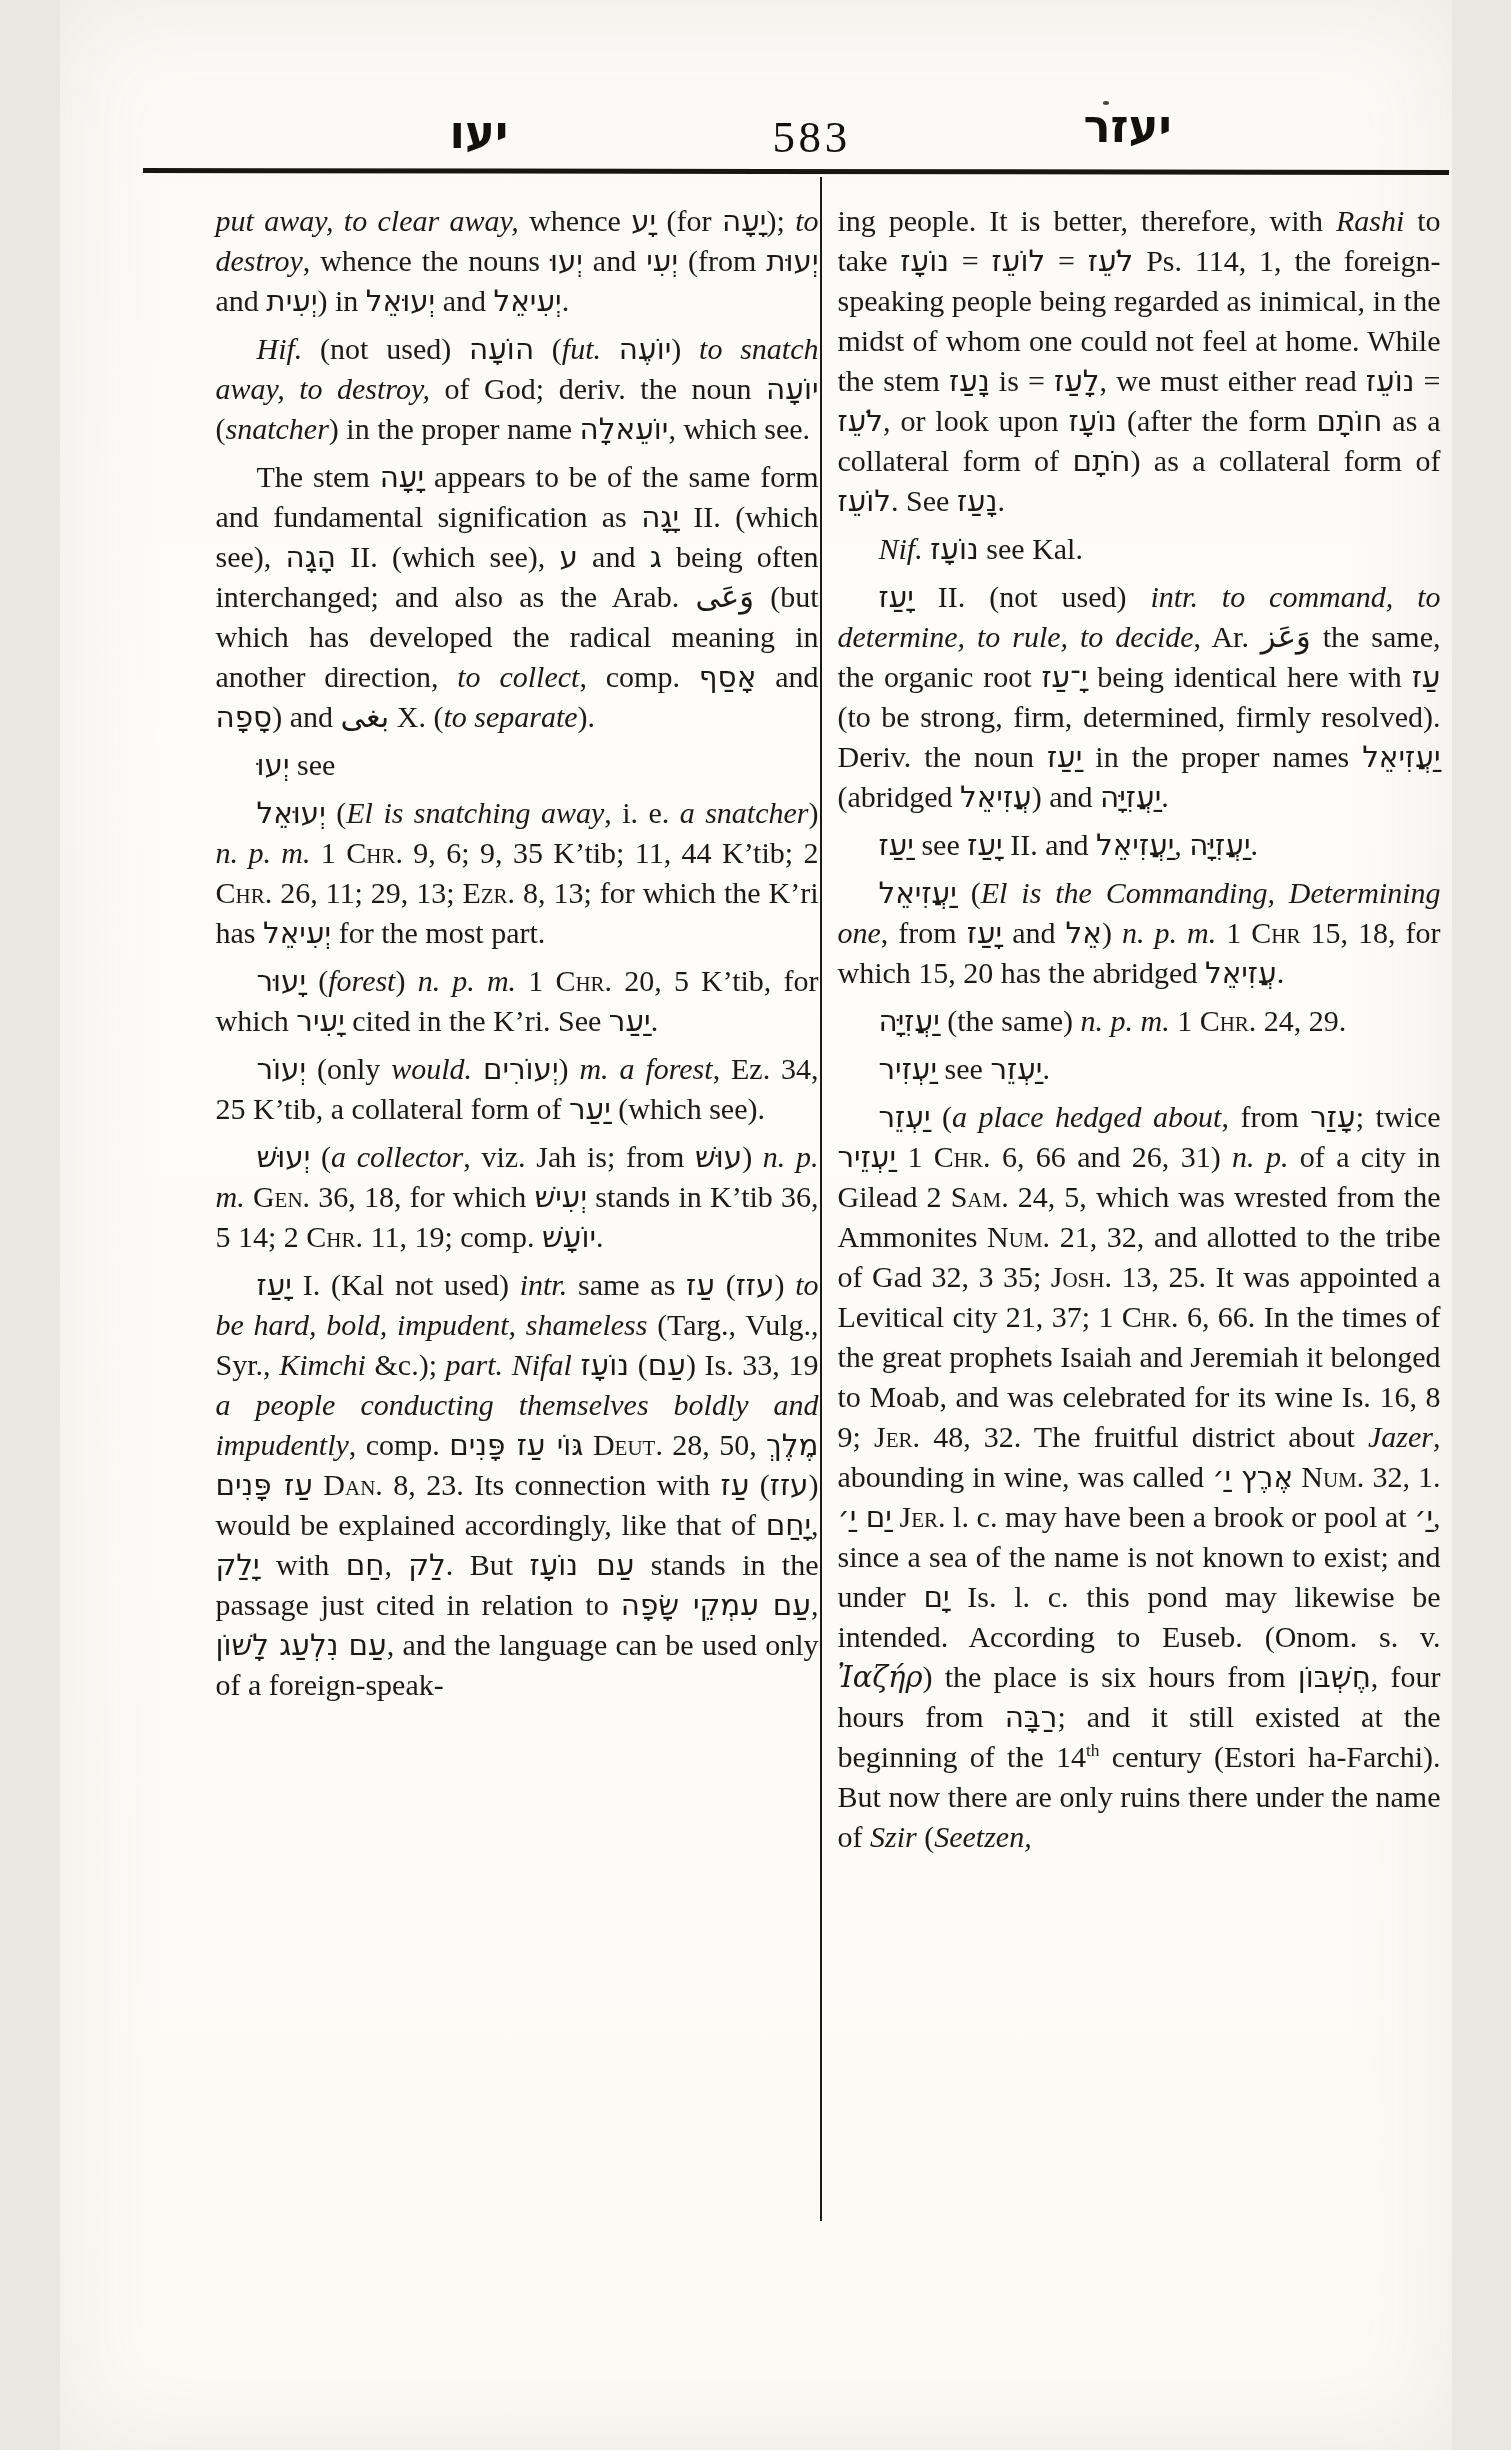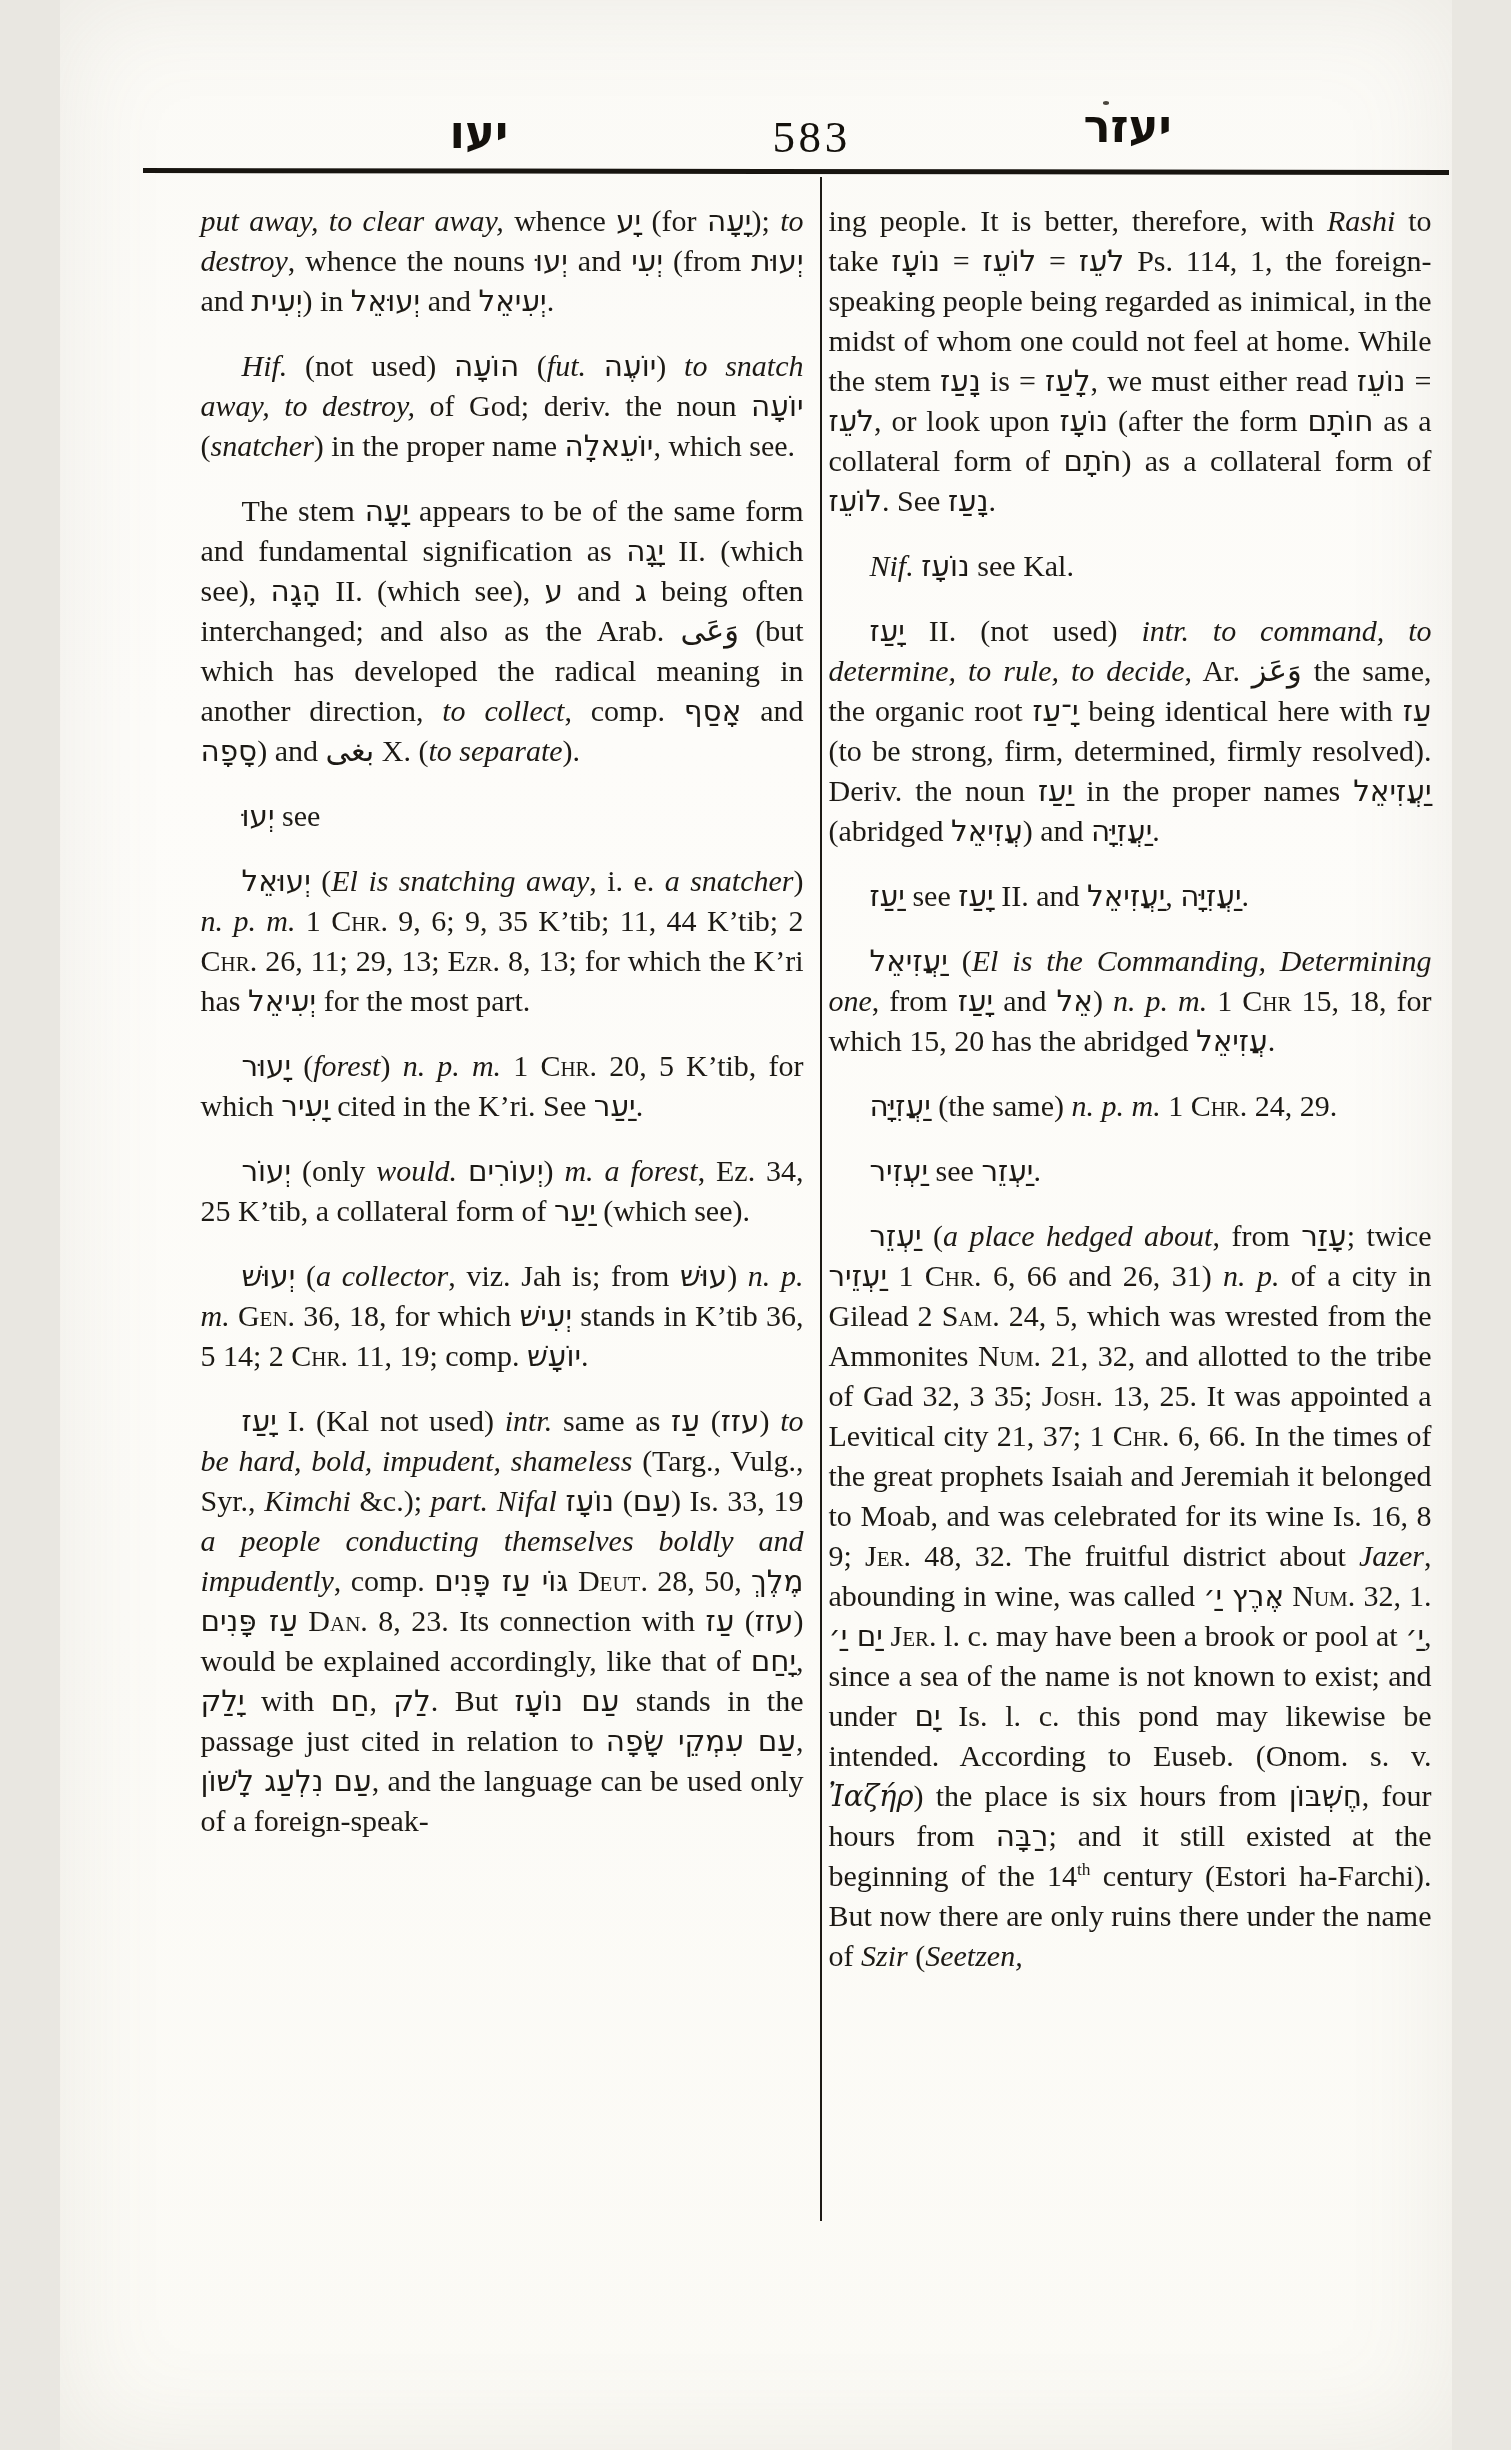--- a/index.html
+++ b/index.html
@@ -34,28 +34,28 @@
   #dash1{left:1396px;width:23.4px;}
   #dash2{left:1430px;width:12.6px;}
   #dash3{left:1468px;width:16px;transform:rotate(-6deg);}
   
   .col-divider{
     position:absolute;top:177px;left:760px;width:2.7px;height:2044px;
     background:#1e1b16;
   }
   
   .columns{
-    position:absolute;top:201px;left:141px;width:1226px;
-    display:grid;grid-template-columns:603px 603px;column-gap:25px;
+    position:absolute;top:201px;left:156px;width:1226px;
+    display:grid;grid-template-columns:603px 603px;column-gap:19px;
   }
   .para{
     margin:0;font-size:30px;line-height:40px;text-align:justify;
     text-rendering:optimizeLegibility;
   }
-  .para + .para{margin-top:25px;}
+  .para + .para{margin-top:8px;}
   .para.indent{text-indent:41px;}
   .it{font-style:italic;}
   .sc{font-variant:small-caps;}
   .he{
     font-family:"DejaVu Sans",sans-serif;
     font-size:.98em;line-height:1;
     direction:rtl;unicode-bidi:isolate;
     font-weight:500;
   }
   .ar{

